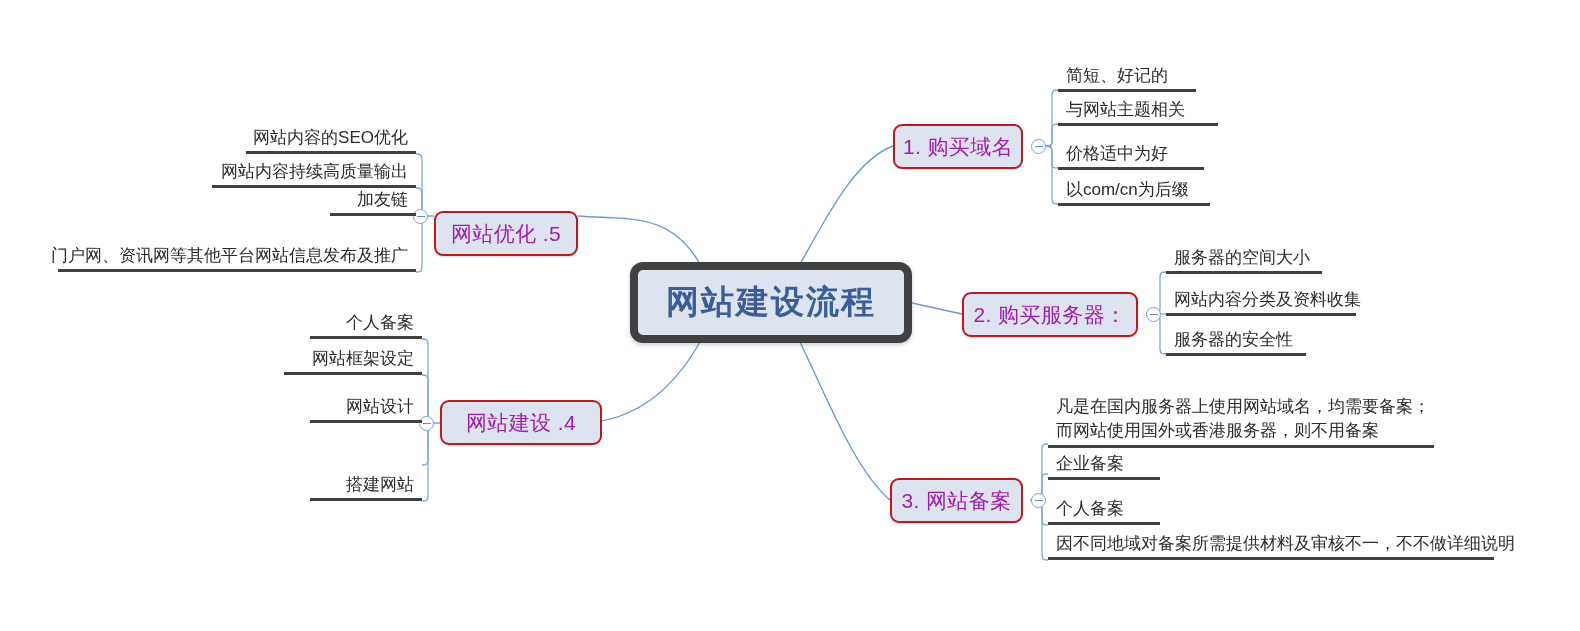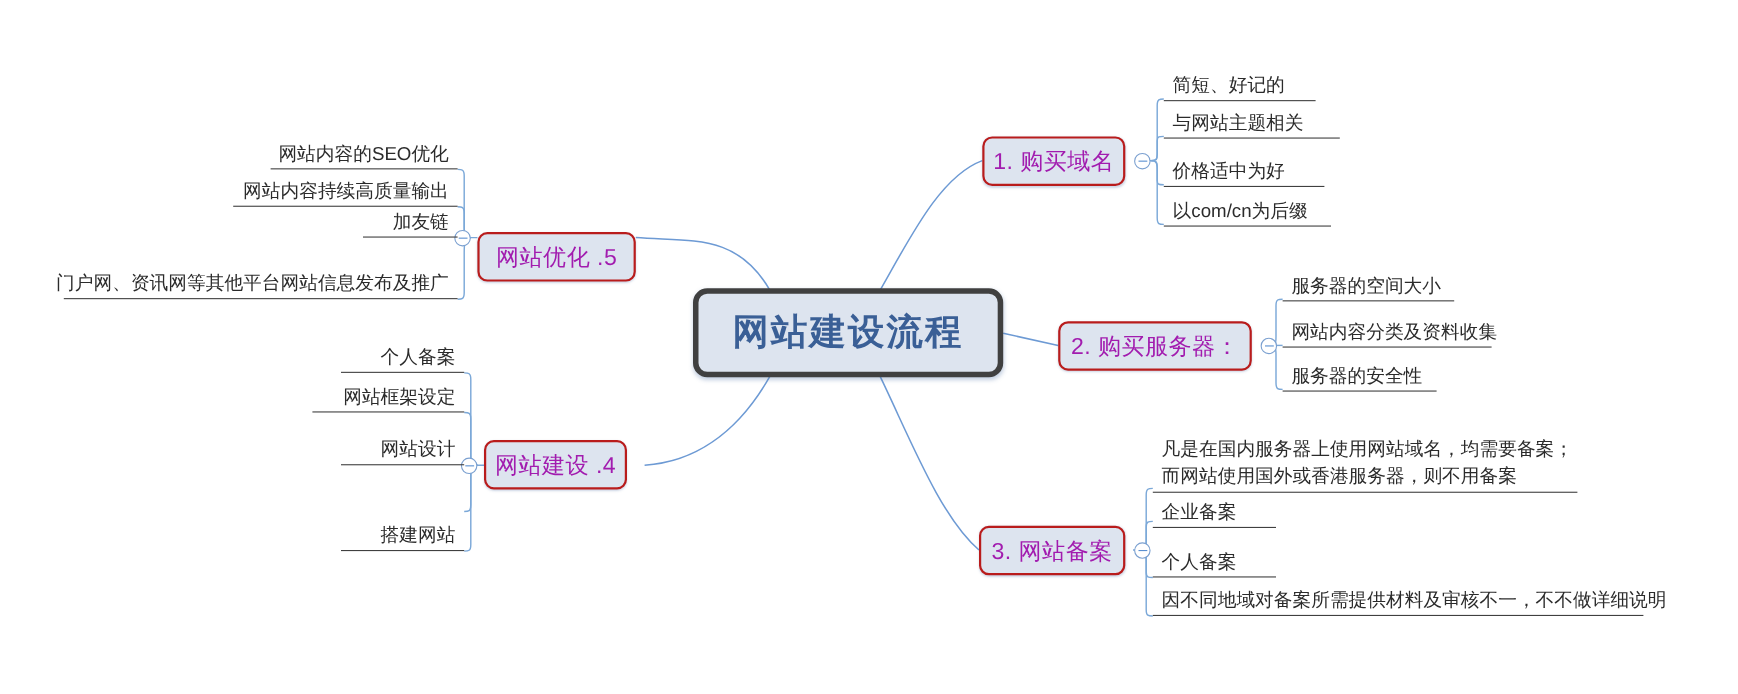--- a/index.html
+++ b/index.html
@@ -46,38 +46,38 @@
     white-space: nowrap;
     box-shadow: 0 1px 2px rgba(90,120,170,0.30);
   }
   .node.branch {
     font-size: 21px;
     padding: 0 14px;
     letter-spacing: 0.4px;
   }
   .node.root {
     background: #dde4ef;
-    border: 5px solid #404040;
+    border: 8px solid #404040;
     border-radius: 13px;
     font-size: 33px;
     font-weight: bold;
     color: #3a5f96;
     letter-spacing: 2px;
     box-shadow: 0 2px 4px rgba(80,115,165,0.35);
   }
 
   
   .leaf {
     position: absolute;
     box-sizing: border-box;
     font-size: 17px;
     line-height: 23px;
     color: #2b2b2b;
     white-space: pre;
-    border-bottom: 1px solid #404040;
+    border-bottom: 3px solid #404040;
     padding-bottom: 2px;
     display: flex;
     align-items: flex-end;
   }
   .leaf.right { justify-content: flex-start; padding-left: 8px; }
   .leaf.left  { justify-content: flex-end;  padding-right: 8px; }
   .leaf .txt { display: block; }
   .leaf.two-line { line-height: 24px; align-items: flex-end; }
 
   
@@ -189,21 +189,21 @@
   <div class="leaf right" style="left:1048px; top:452px; width:112px; height:28px;">
     <span class="txt">企业备案</span>
   </div>
   <div class="leaf right" style="left:1048px; top:497px; width:112px; height:28px;">
     <span class="txt">个人备案</span>
   </div>
   <div class="leaf right" style="left:1048px; top:532px; width:446px; height:28px;">
     <span class="txt">因不同地域对备案所需提供材料及审核不一，不不做详细说明</span>
   </div>
 
-  <div class="node branch" style="left:440px; top:400px; width:130px; height:45px;">网站建设 .4</div>
+  <div class="node branch" style="left:440px; top:400px; width:162px; height:45px;">网站建设 .4</div>
   <div class="toggle" style="left:419px; top:416px;"></div>
 
   <div class="leaf left" style="left:310px; top:311px; width:112px; height:28px;">
     <span class="txt">个人备案</span>
   </div>
   <div class="leaf left" style="left:284px; top:347px; width:138px; height:28px;">
     <span class="txt">网站框架设定</span>
   </div>
   <div class="leaf left" style="left:310px; top:395px; width:112px; height:28px;">
     <span class="txt">网站设计</span>

